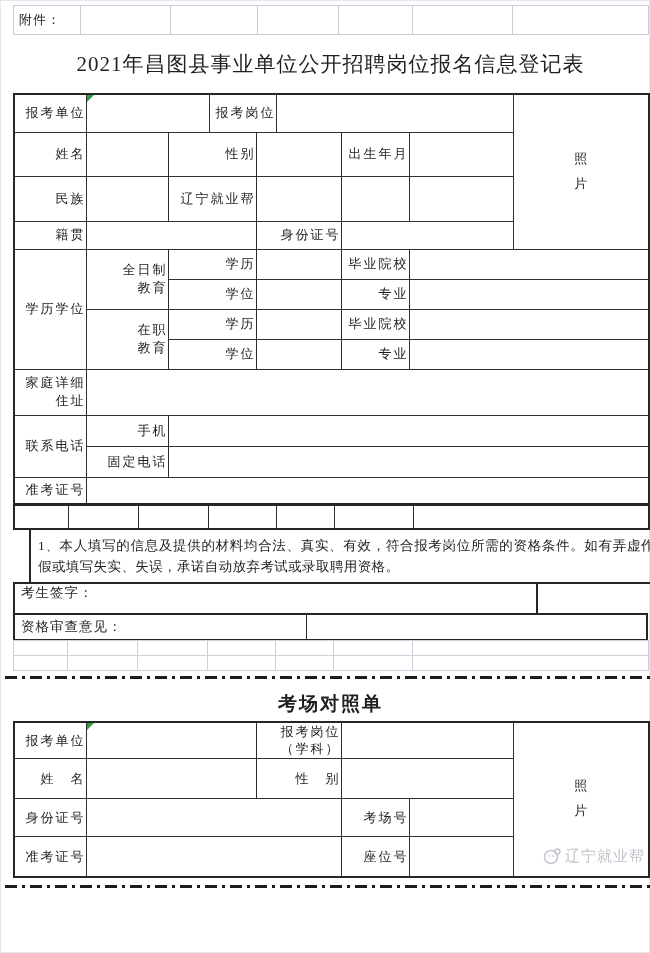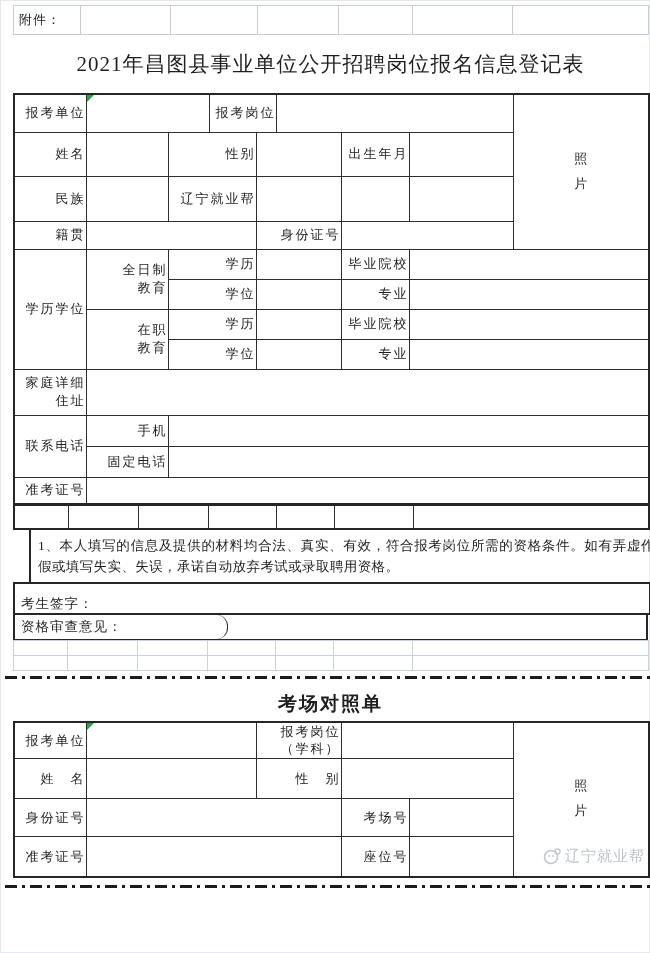--- a/index.html
+++ b/index.html
@@ -38,29 +38,29 @@
   .stack{margin-top:-2px;}
   .stack1{margin-top:-1px;}
 
   .notes{
     border:2px solid #262626;box-sizing:border-box;width:635px;
     padding:5px 7px 4px 7px;font-size:13.5px;line-height:1.58;text-align:justify;
     letter-spacing:0.4px;
     margin-left:16px;
   }
   .signrow{
-    border:2px solid #262626;box-sizing:border-box;width:638px;height:33px;
-    display:flex;align-items:flex-end;font-size:13.5px;letter-spacing:1px;
+    border:2px solid #262626;box-sizing:border-box;width:525px;height:33px;
+    display:flex;align-items:flex-start;font-size:13.5px;letter-spacing:1px;
   }
   .reviewrow{
     border:2px solid #262626;box-sizing:border-box;width:635px;height:28px;
     display:flex;font-size:13.5px;letter-spacing:1px;
   }
   .reviewrow .cell{display:flex;align-items:center;box-sizing:border-box;padding-left:6px;}
-  .reviewrow .c1{width:213px;border-right:1px solid #2e2e2e;border-radius:11px;}
+  .reviewrow .c1{width:292px;border-right:1px solid #2e2e2e;}
   .reviewrow .c2{flex:1;}
   .pad6{padding-left:6px;}
 
   .lightrows td{border:1px solid #ccd0da;height:14px;}
 
   .cutline{
     height:3px;width:650px;margin-left:-8px;
     background-image:repeating-linear-gradient(to right,
       #1c1c1c 0 12px, transparent 12px 17px,
       #1c1c1c 17px 20px, transparent 20px 25px);

